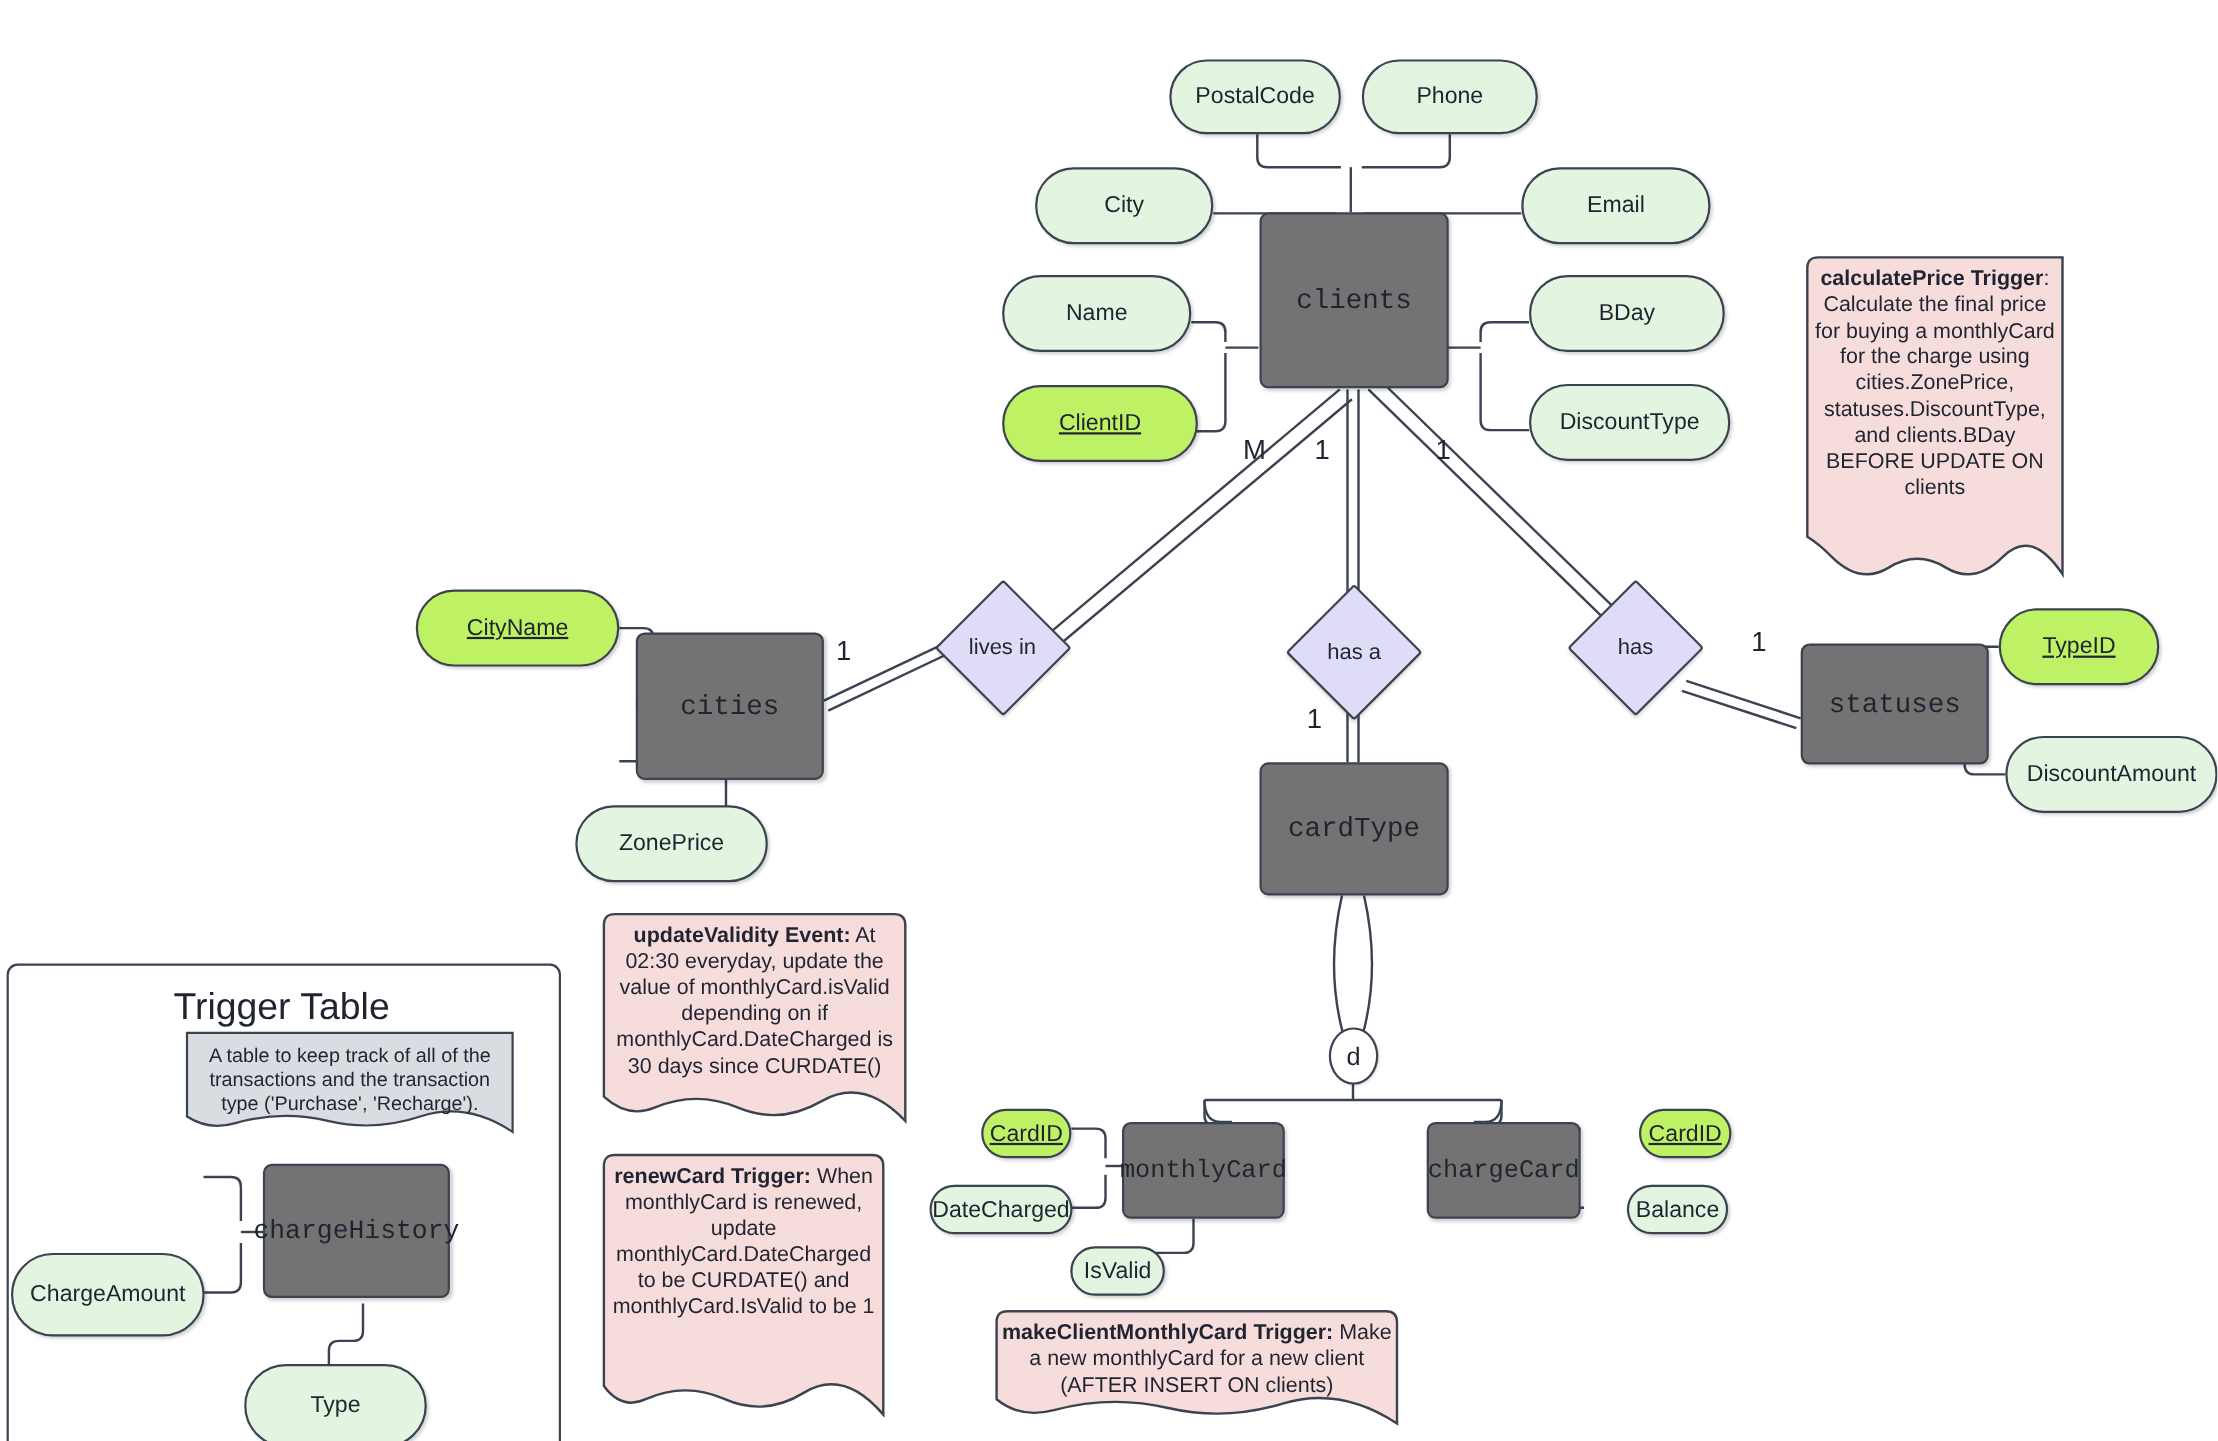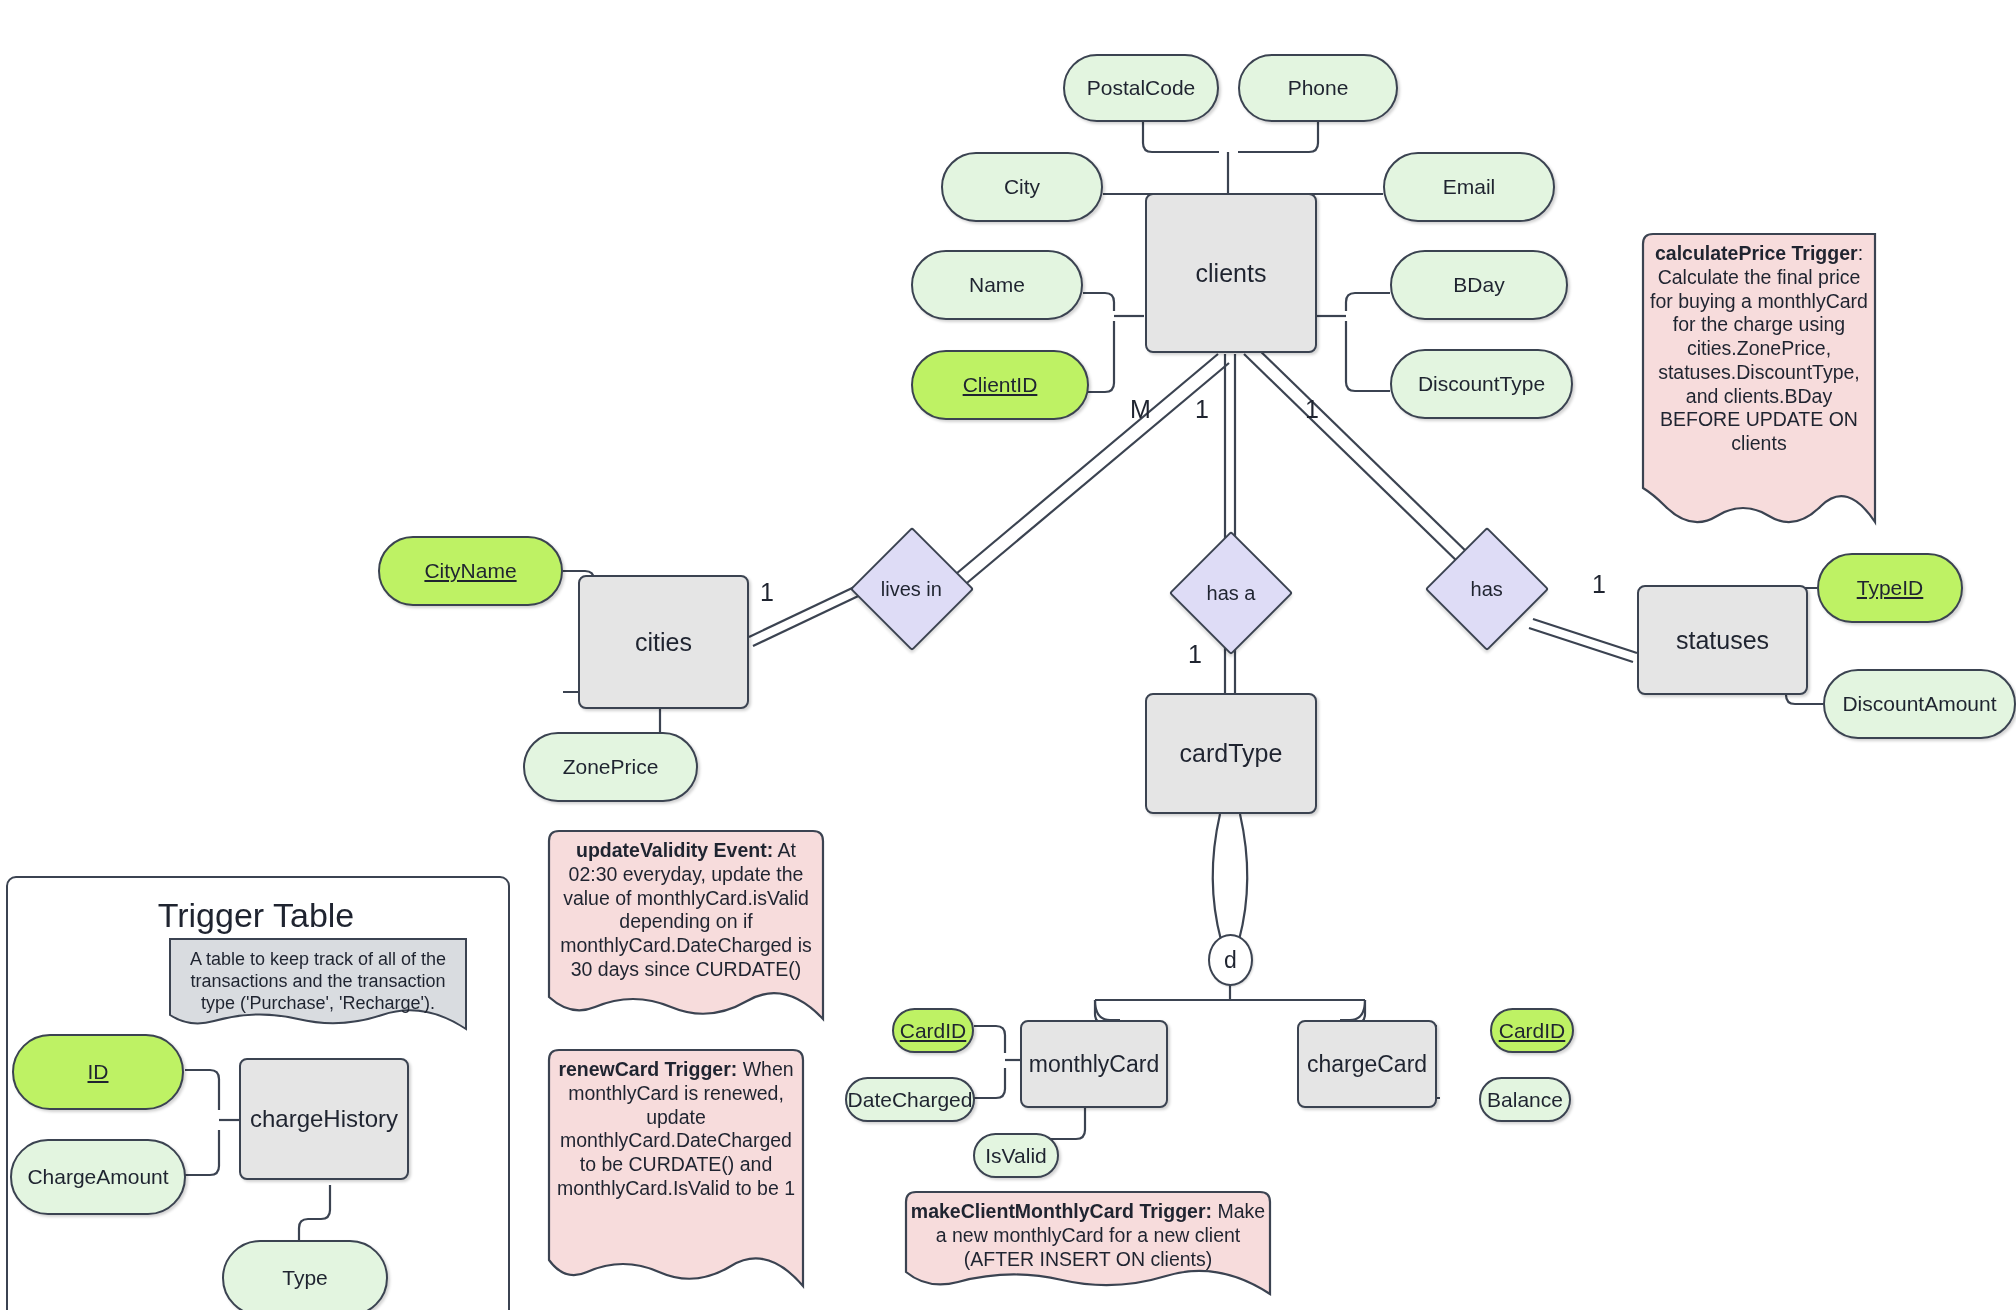--- a/index.html
+++ b/index.html
@@ -3,22 +3,22 @@
 <meta charset="utf-8">
 <style>
   html,body{margin:0;padding:0;background:#ffffff;}
   body{font-family:"Liberation Sans",sans-serif;}
   #canvas{position:relative;width:2016px;height:1310px;background:#ffffff;overflow:hidden;}
 
   .node{position:absolute;box-sizing:border-box;display:flex;align-items:center;justify-content:center;
         text-align:center;color:#1f2430;border:2px solid #3b4351;}
 
   
-  .entity{background:#e5e5e5;border-radius:8px;font-size:25px;
-          box-shadow:2px 2px 3px rgba(0,0,0,.18);}
+  .entity{background:#737373;border-radius:8px;font-size:25px;
+          box-shadow:2px 2px 3px rgba(0,0,0,.18);font-family:Liberation Mono, monospace;}
 
   
   .attr{background:#e3f5e0;border-radius:999px;font-size:21px;
         box-shadow:2px 2px 3px rgba(0,0,0,.18);}
   .attr.key{background:#bef264;}
   .attr.key span{text-decoration:underline;}
 
   
   .rel{background:#dedcf6;font-size:20px;
        transform:rotate(45deg);border-radius:3px;
@@ -261,23 +261,20 @@
 
   <div class="note note-gray" style="left:168px;top:937px;width:300px;height:100px;font-size:18px;">
     <svg viewBox="0 0 300 100" preserveAspectRatio="none">
       <path d="M2 2 L298 2 L298 92 Q256 64 214 78 Q172 92 130 82 Q88 72 46 84 Q22 91 2 78 Z" fill="#d9dce0" stroke="#3b4351" stroke-width="2"></path>
     </svg>
     <div class="nbody" style="padding-top:2px;">
       <span>A table to keep track of all of the transactions and the transaction type ('Purchase', 'Recharge').</span>
     </div>
   </div>
 
-  <div class="node attr key" style="left:12px;top:1034px;width:172px;height:76px;">
-    <span>ID</span>
-  </div>
   <div class="node attr" style="left:10px;top:1139px;width:176px;height:76px;">
     <span>ChargeAmount</span>
   </div>
   <div class="node entity" style="left:239px;top:1058px;width:170px;height:122px;font-size:24px;">
     <span>chargeHistory</span>
   </div>
   <div class="node attr" style="left:222px;top:1240px;width:166px;height:76px;">
     <span>Type</span>
   </div>
 

